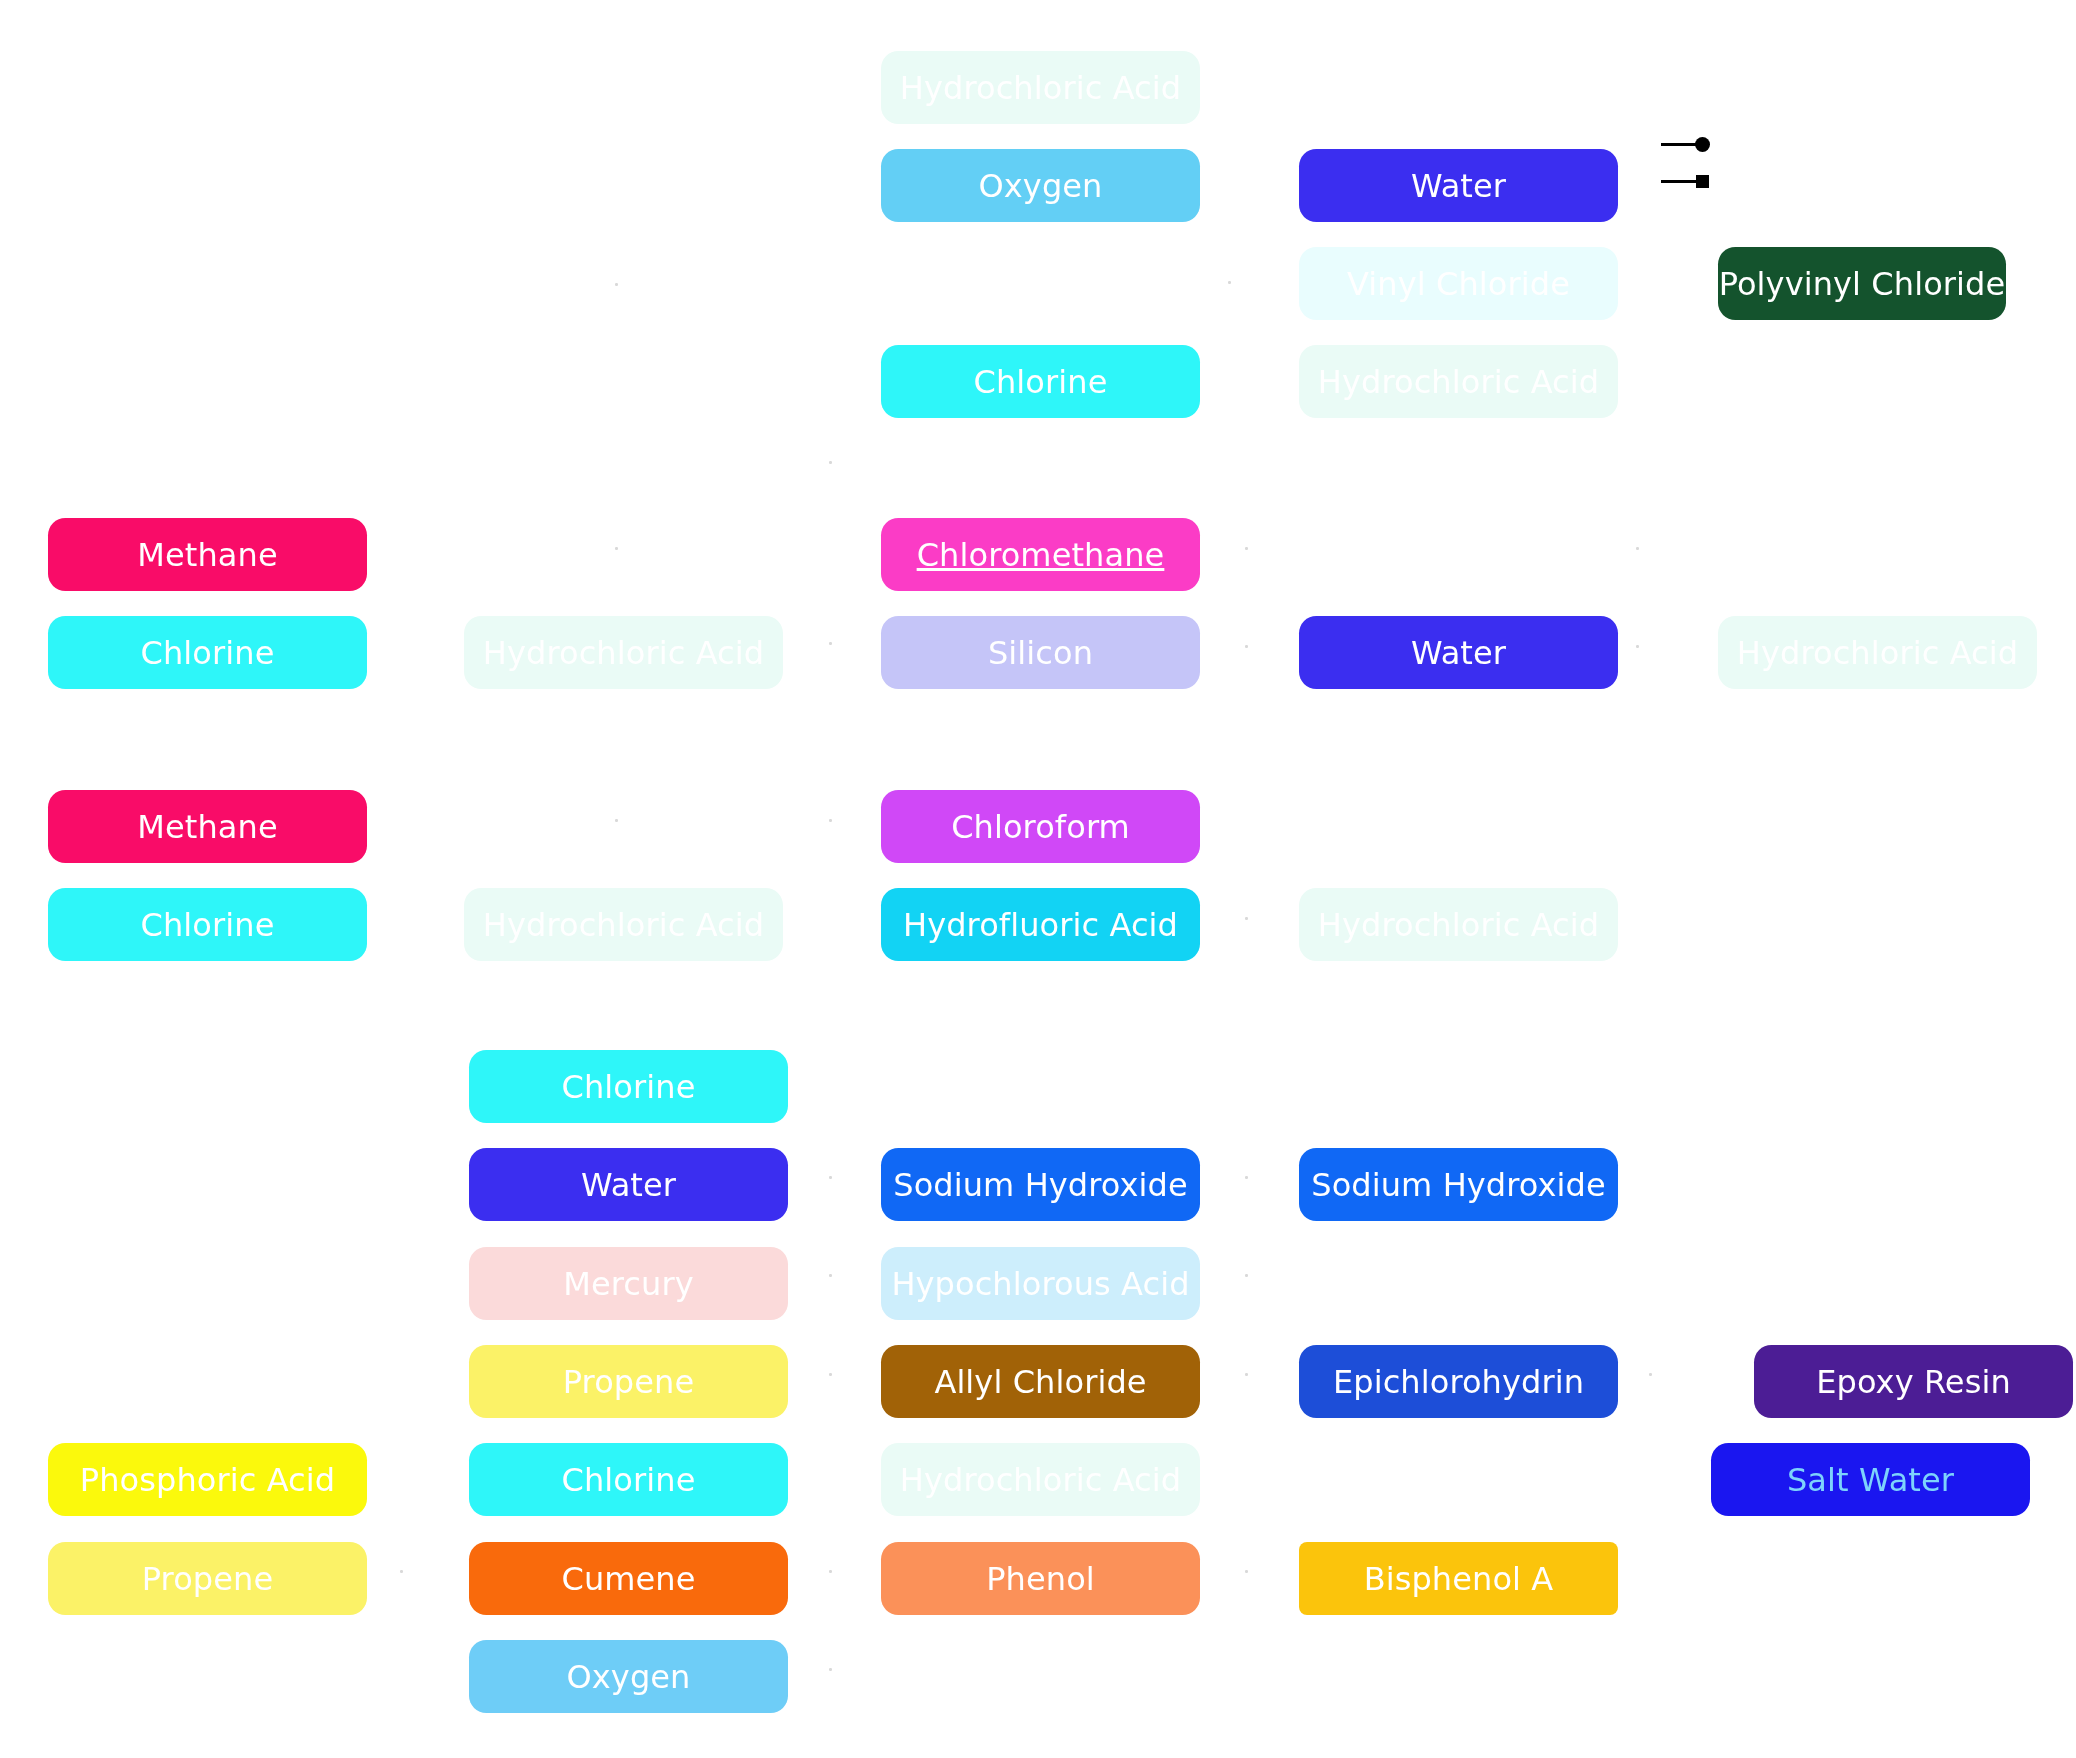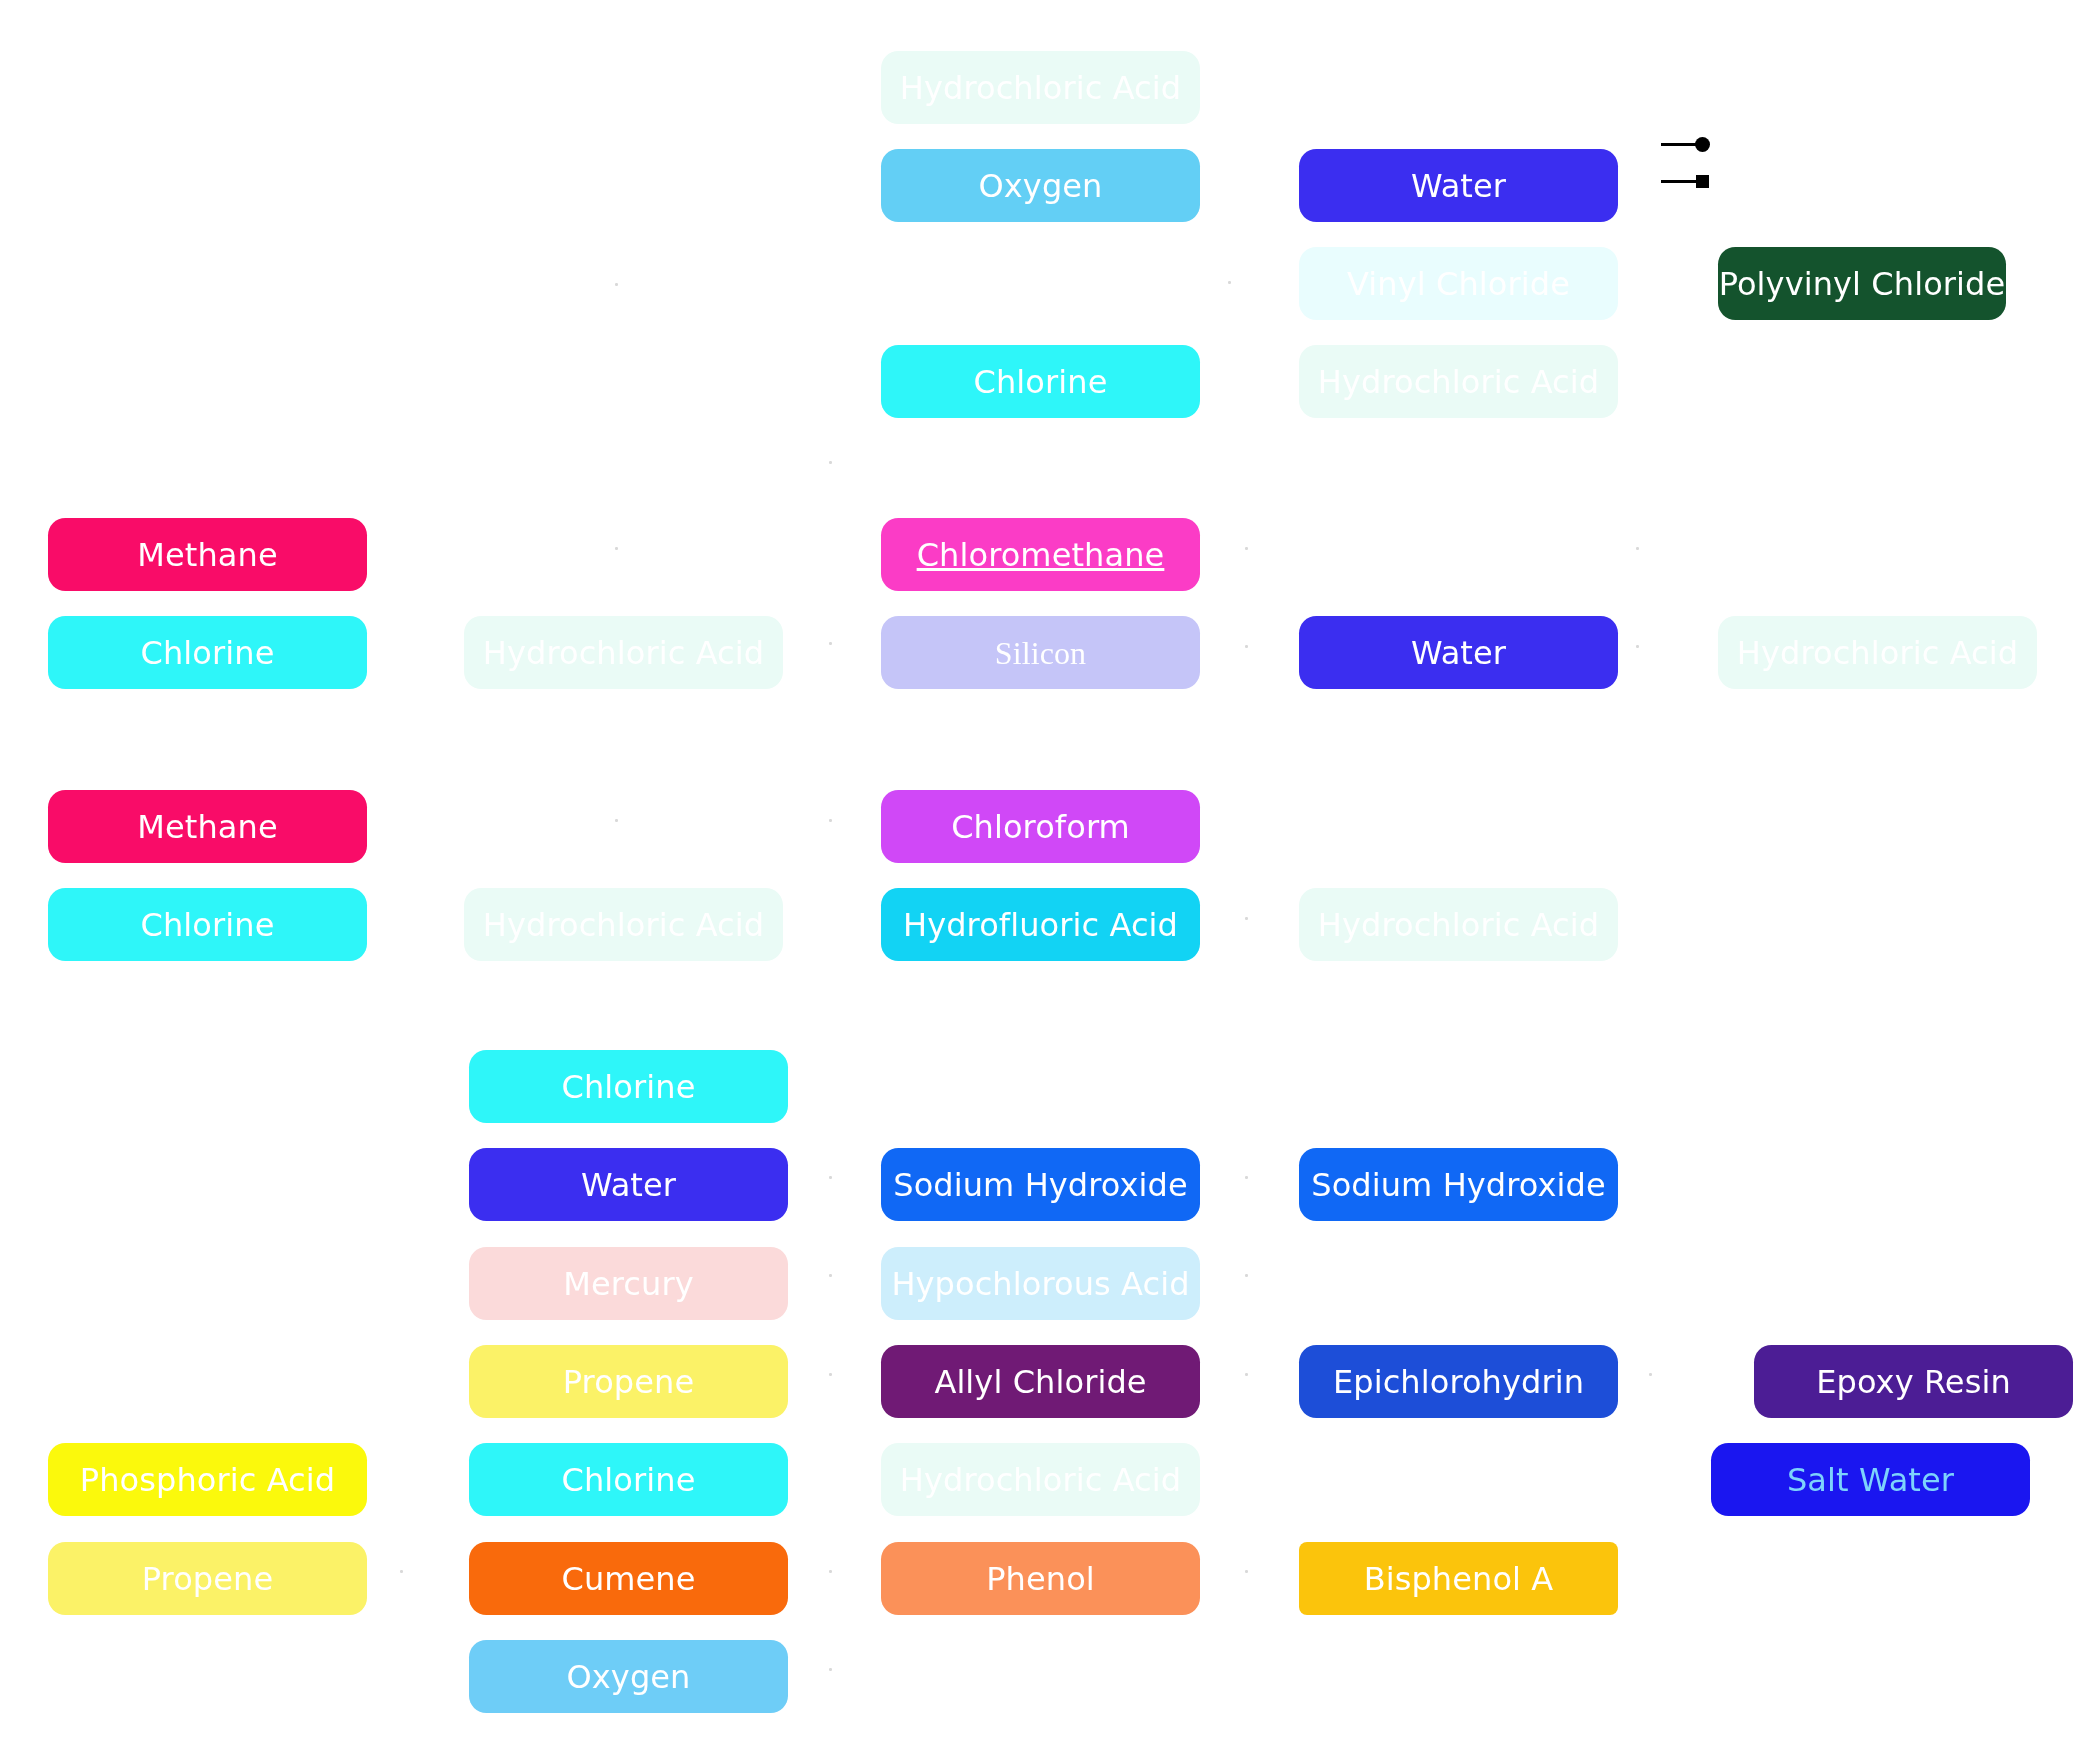--- a/index.html
+++ b/index.html
@@ -69,37 +69,37 @@
       <div class="node" style="left: 881px; top: 149px; width: 319px; height: 73px; background: rgb(99, 207, 245); color: rgb(255, 255, 255);">Oxygen</div>
       <div class="node" style="left: 1299px; top: 149px; width: 319px; height: 73px; background: rgb(59, 46, 240); color: rgb(255, 255, 255);">Water</div>
       <div class="node" style="left: 1299px; top: 247px; width: 319px; height: 73px; background: rgb(233, 253, 254); color: rgb(255, 255, 255);">Vinyl Chloride</div>
       <div class="node" style="left: 1718px; top: 247px; width: 288px; height: 73px; background: #14532d; color: rgb(255, 255, 255);">Polyvinyl Chloride</div>
       <div class="node" style="left: 881px; top: 345px; width: 319px; height: 73px; background: rgb(46, 246, 249); color: rgb(255, 255, 255);">Chlorine</div>
       <div class="node" style="left: 1299px; top: 345px; width: 319px; height: 73px; background: rgb(234, 251, 246); color: rgb(255, 255, 255);">Hydrochloric Acid</div>
       <div class="node" style="left: 48px; top: 518px; width: 319px; height: 73px; background: rgb(249, 12, 104); color: rgb(255, 255, 255);">Methane</div>
       <div class="node" style="left: 881px; top: 518px; width: 319px; height: 73px; background: rgb(251, 60, 198); color: rgb(255, 255, 255); text-decoration: underline;">Chloromethane</div>
       <div class="node" style="left: 48px; top: 616px; width: 319px; height: 73px; background: rgb(46, 246, 249); color: rgb(255, 255, 255);">Chlorine</div>
       <div class="node" style="left: 464px; top: 616px; width: 319px; height: 73px; background: rgb(234, 251, 246); color: rgb(255, 255, 255);">Hydrochloric Acid</div>
-      <div class="node" style="left: 881px; top: 616px; width: 319px; height: 73px; background: rgb(197, 197, 248); color: rgb(255, 255, 255); font-family: Liberation Serif, serif;">Silicon</div>
+      <div class="node" style="left: 881px; top: 616px; width: 319px; height: 73px; background: rgb(197, 197, 248); color: rgb(255, 255, 255);">Silicon</div>
       <div class="node" style="left: 1299px; top: 616px; width: 319px; height: 73px; background: rgb(59, 46, 240); color: rgb(255, 255, 255);">Water</div>
       <div class="node" style="left: 1718px; top: 616px; width: 319px; height: 73px; background: rgb(234, 251, 246); color: rgb(255, 255, 255);">Hydrochloric Acid</div>
       <div class="node" style="left: 48px; top: 790px; width: 319px; height: 73px; background: rgb(249, 12, 104); color: rgb(255, 255, 255);">Methane</div>
       <div class="node" style="left: 881px; top: 790px; width: 319px; height: 73px; background: rgb(208, 72, 247); color: rgb(255, 255, 255);">Chloroform</div>
       <div class="node" style="left: 48px; top: 888px; width: 319px; height: 73px; background: rgb(46, 246, 249); color: rgb(255, 255, 255);">Chlorine</div>
       <div class="node" style="left: 464px; top: 888px; width: 319px; height: 73px; background: rgb(234, 251, 246); color: rgb(255, 255, 255);">Hydrochloric Acid</div>
       <div class="node" style="left: 881px; top: 888px; width: 319px; height: 73px; background: rgb(18, 211, 244); color: rgb(255, 255, 255);">Hydrofluoric Acid</div>
       <div class="node" style="left: 1299px; top: 888px; width: 319px; height: 73px; background: rgb(234, 251, 246); color: rgb(255, 255, 255);">Hydrochloric Acid</div>
       <div class="node" style="left: 469px; top: 1050px; width: 319px; height: 73px; background: rgb(46, 246, 249); color: rgb(255, 255, 255);">Chlorine</div>
       <div class="node" style="left: 469px; top: 1148px; width: 319px; height: 73px; background: rgb(59, 46, 240); color: rgb(255, 255, 255);">Water</div>
       <div class="node" style="left: 881px; top: 1148px; width: 319px; height: 73px; background: rgb(16, 104, 245); color: rgb(255, 255, 255);">Sodium Hydroxide</div>
       <div class="node" style="left: 1299px; top: 1148px; width: 319px; height: 73px; background: rgb(16, 104, 245); color: rgb(255, 255, 255);">Sodium Hydroxide</div>
       <div class="node" style="left: 469px; top: 1247px; width: 319px; height: 73px; background: rgb(251, 218, 218); color: rgb(255, 255, 255);">Mercury</div>
       <div class="node" style="left: 881px; top: 1247px; width: 319px; height: 73px; background: rgb(205, 238, 252); color: rgb(255, 255, 255);">Hypochlorous Acid</div>
       <div class="node" style="left: 469px; top: 1345px; width: 319px; height: 73px; background: rgb(251, 242, 103); color: rgb(255, 255, 255);">Propene</div>
-      <div class="node" style="left: 881px; top: 1345px; width: 319px; height: 73px; background: #701a75; color: rgb(255, 255, 255);">Allyl Chloride</div>
+      <div class="node" style="left: 881px; top: 1345px; width: 319px; height: 73px; background: #a16207; color: rgb(255, 255, 255);">Allyl Chloride</div>
       <div class="node" style="left: 1299px; top: 1345px; width: 319px; height: 73px; background: #1d4ed8; color: rgb(255, 255, 255);">Epichlorohydrin</div>
       <div class="node" style="left: 1754px; top: 1345px; width: 319px; height: 73px; background: #4c1d95; color: rgb(255, 255, 255);">Epoxy Resin</div>
       <div class="node" style="left: 48px; top: 1443px; width: 319px; height: 73px; background: rgb(251, 249, 12); color: rgb(255, 255, 255);">Phosphoric Acid</div>
       <div class="node" style="left: 469px; top: 1443px; width: 319px; height: 73px; background: rgb(46, 246, 249); color: rgb(255, 255, 255);">Chlorine</div>
       <div class="node" style="left: 881px; top: 1443px; width: 319px; height: 73px; background: rgb(234, 251, 246); color: rgb(255, 255, 255);">Hydrochloric Acid</div>
       <div class="node" style="left: 1711px; top: 1443px; width: 319px; height: 73px; background: rgb(26, 22, 240); color: #7dd3fc;">Salt Water</div>
       <div class="node" style="left: 48px; top: 1542px; width: 319px; height: 73px; background: rgb(251, 242, 103); color: rgb(255, 255, 255);">Propene</div>
       <div class="node" style="left: 469px; top: 1542px; width: 319px; height: 73px; background: rgb(249, 106, 12); color: rgb(255, 255, 255);">Cumene</div>
       <div class="node" style="left: 881px; top: 1542px; width: 319px; height: 73px; background: rgb(251, 145, 89); color: rgb(255, 255, 255);">Phenol</div>
       <div class="node" style="left: 1299px; top: 1542px; width: 319px; height: 73px; background: rgb(251, 196, 12); color: rgb(255, 255, 255); border-radius: 8px;">Bisphenol A</div>

